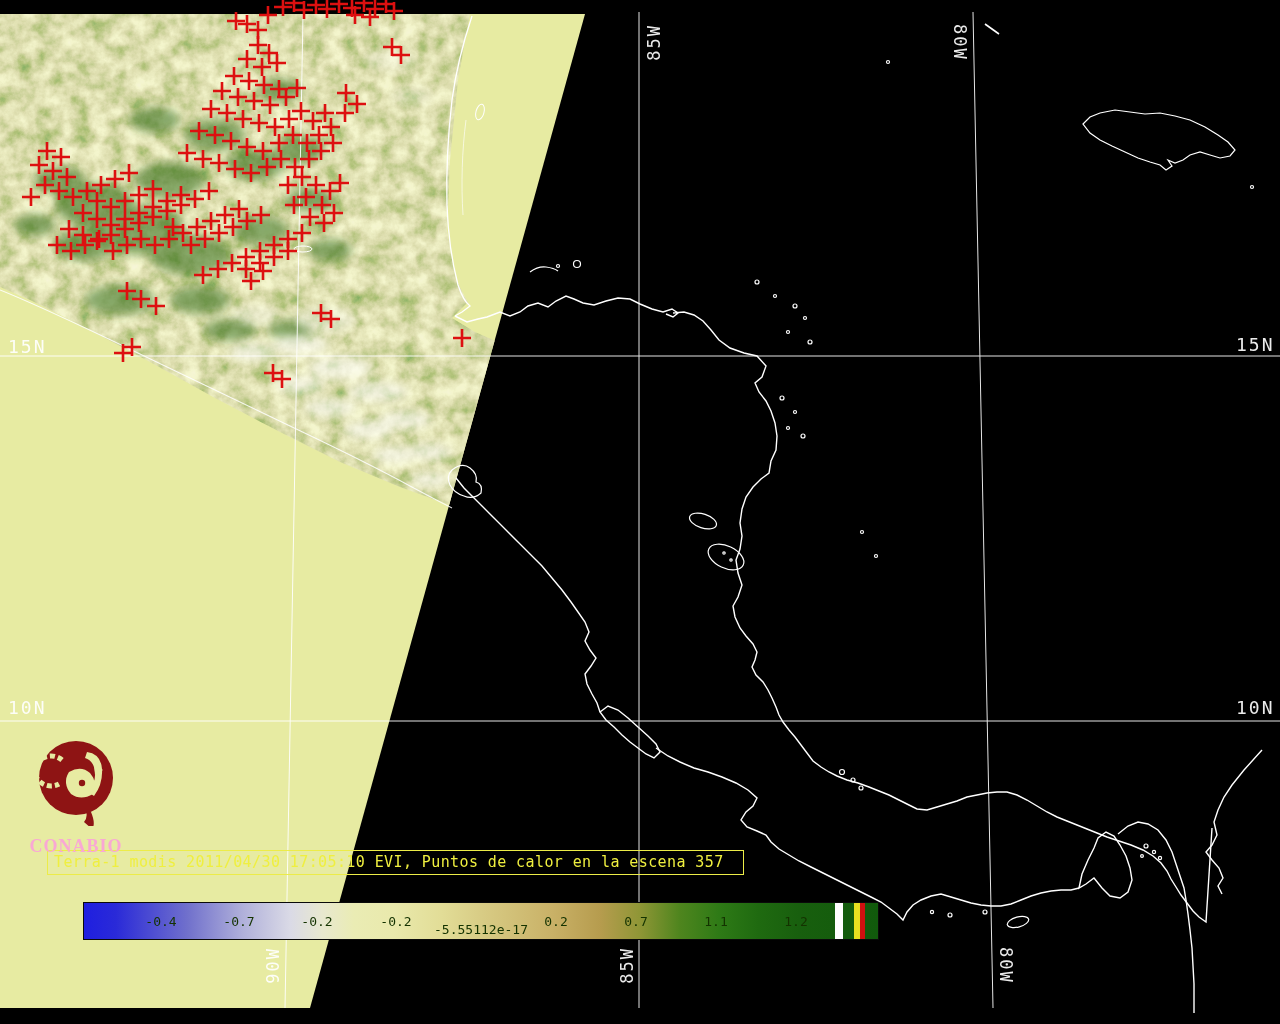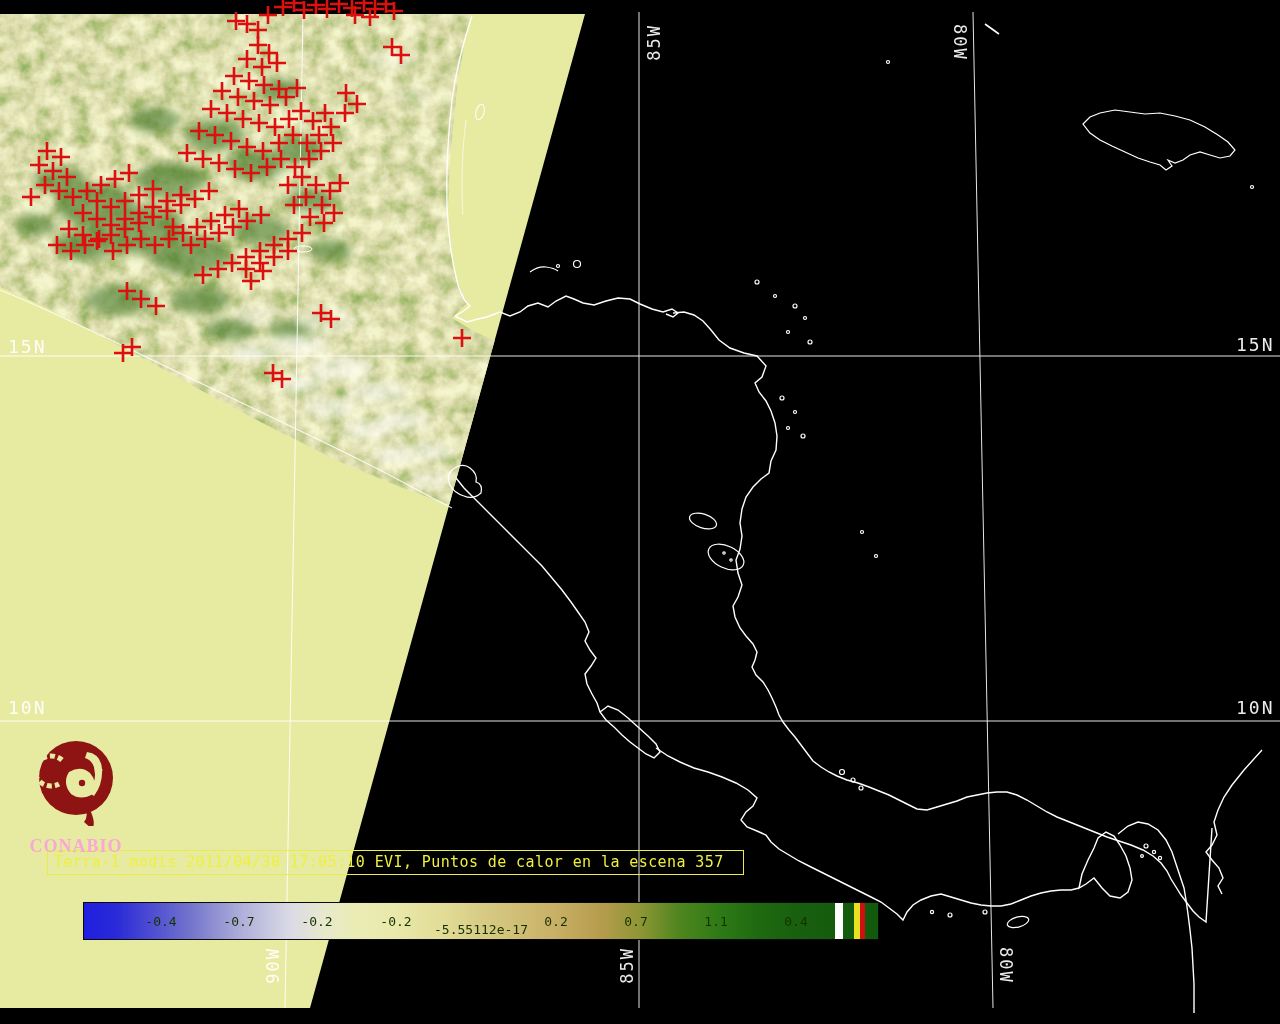--- a/index.html
+++ b/index.html
@@ -380,15 +380,15 @@
       <div class="cb-stripe" style="left: 770px; width: 6px; background: rgb(232, 224, 32);"></div>
       <div class="cb-stripe" style="left: 776px; width: 5px; background: rgb(208, 16, 16);"></div>
       <div class="cb-tick" style="left: 77px;">-0.4</div>
       <div class="cb-tick" style="left: 155px;">-0.7</div>
       <div class="cb-tick" style="left: 233px;">-0.2</div>
       <div class="cb-tick" style="left: 312px;">-0.2</div>
       <div class="cb-tick" style="left: 397px; margin-top: 8px;">-5.55112e-17</div>
       <div class="cb-tick" style="left: 472px;">0.2</div>
       <div class="cb-tick" style="left: 552px;">0.7</div>
       <div class="cb-tick" style="left: 632px;">1.1</div>
-      <div class="cb-tick" style="left: 712px;">0.4</div>
+      <div class="cb-tick" style="left: 712px;">1.2</div>
     </div>
 </div>
 
 </body></html>

